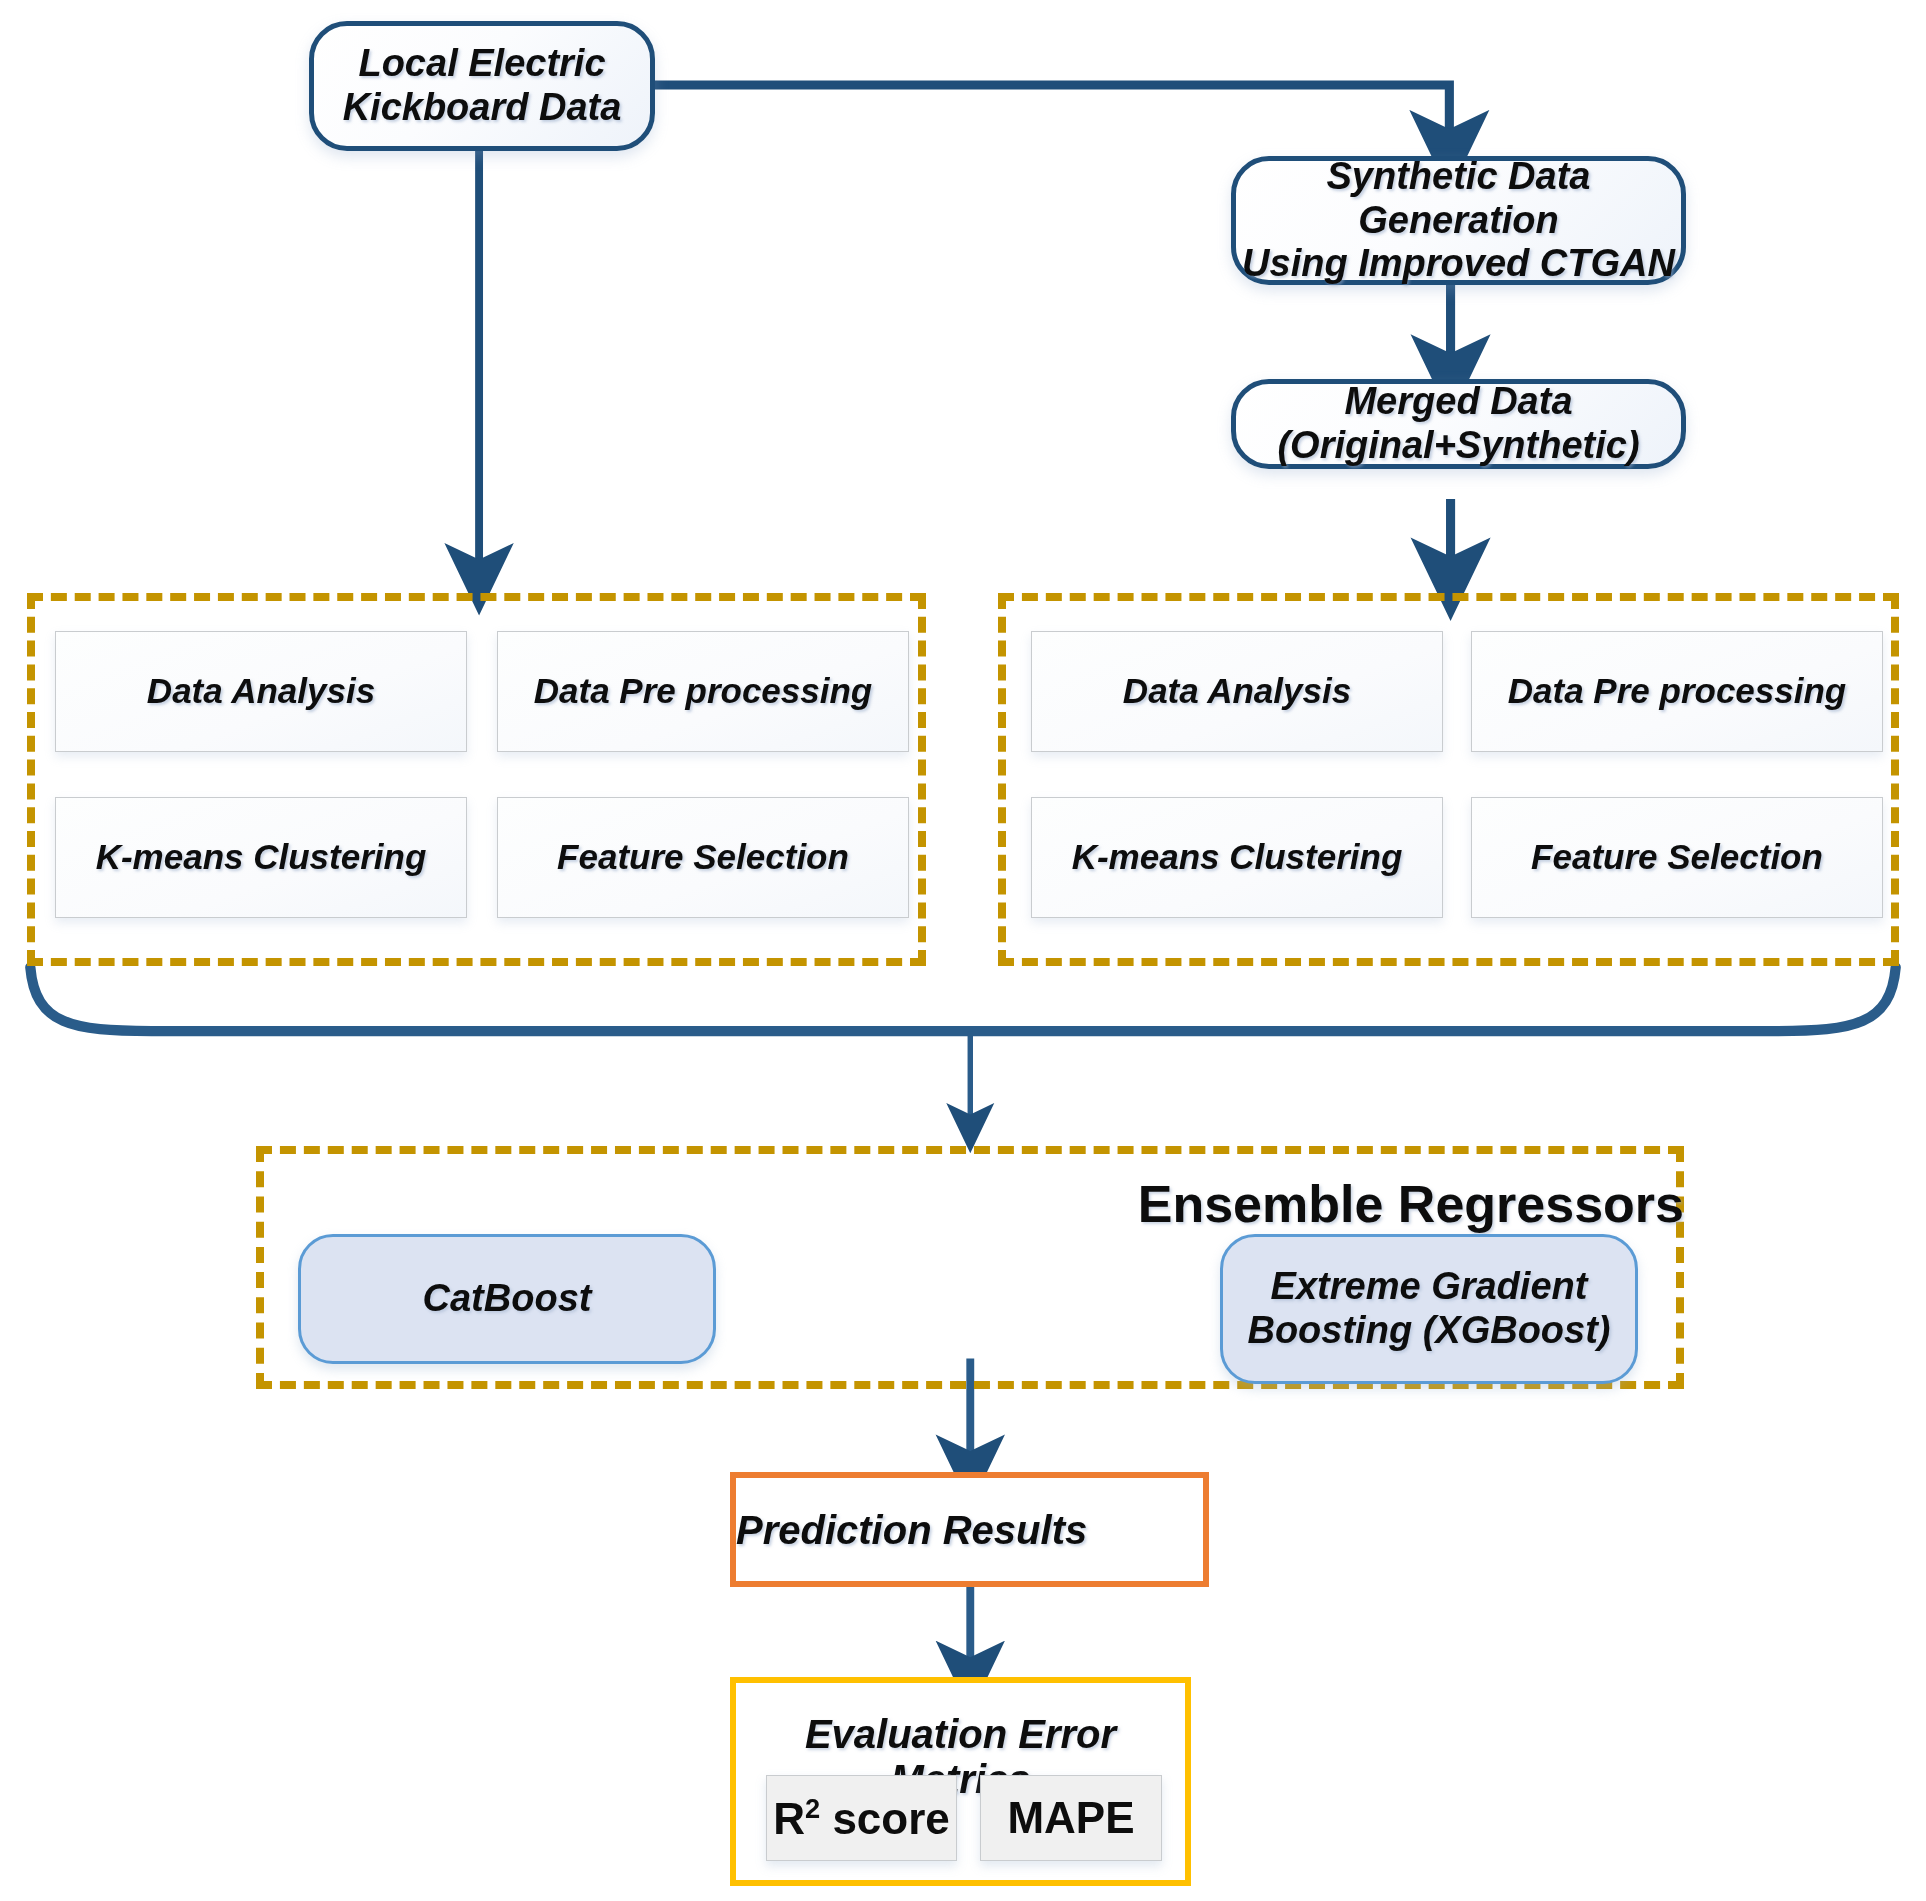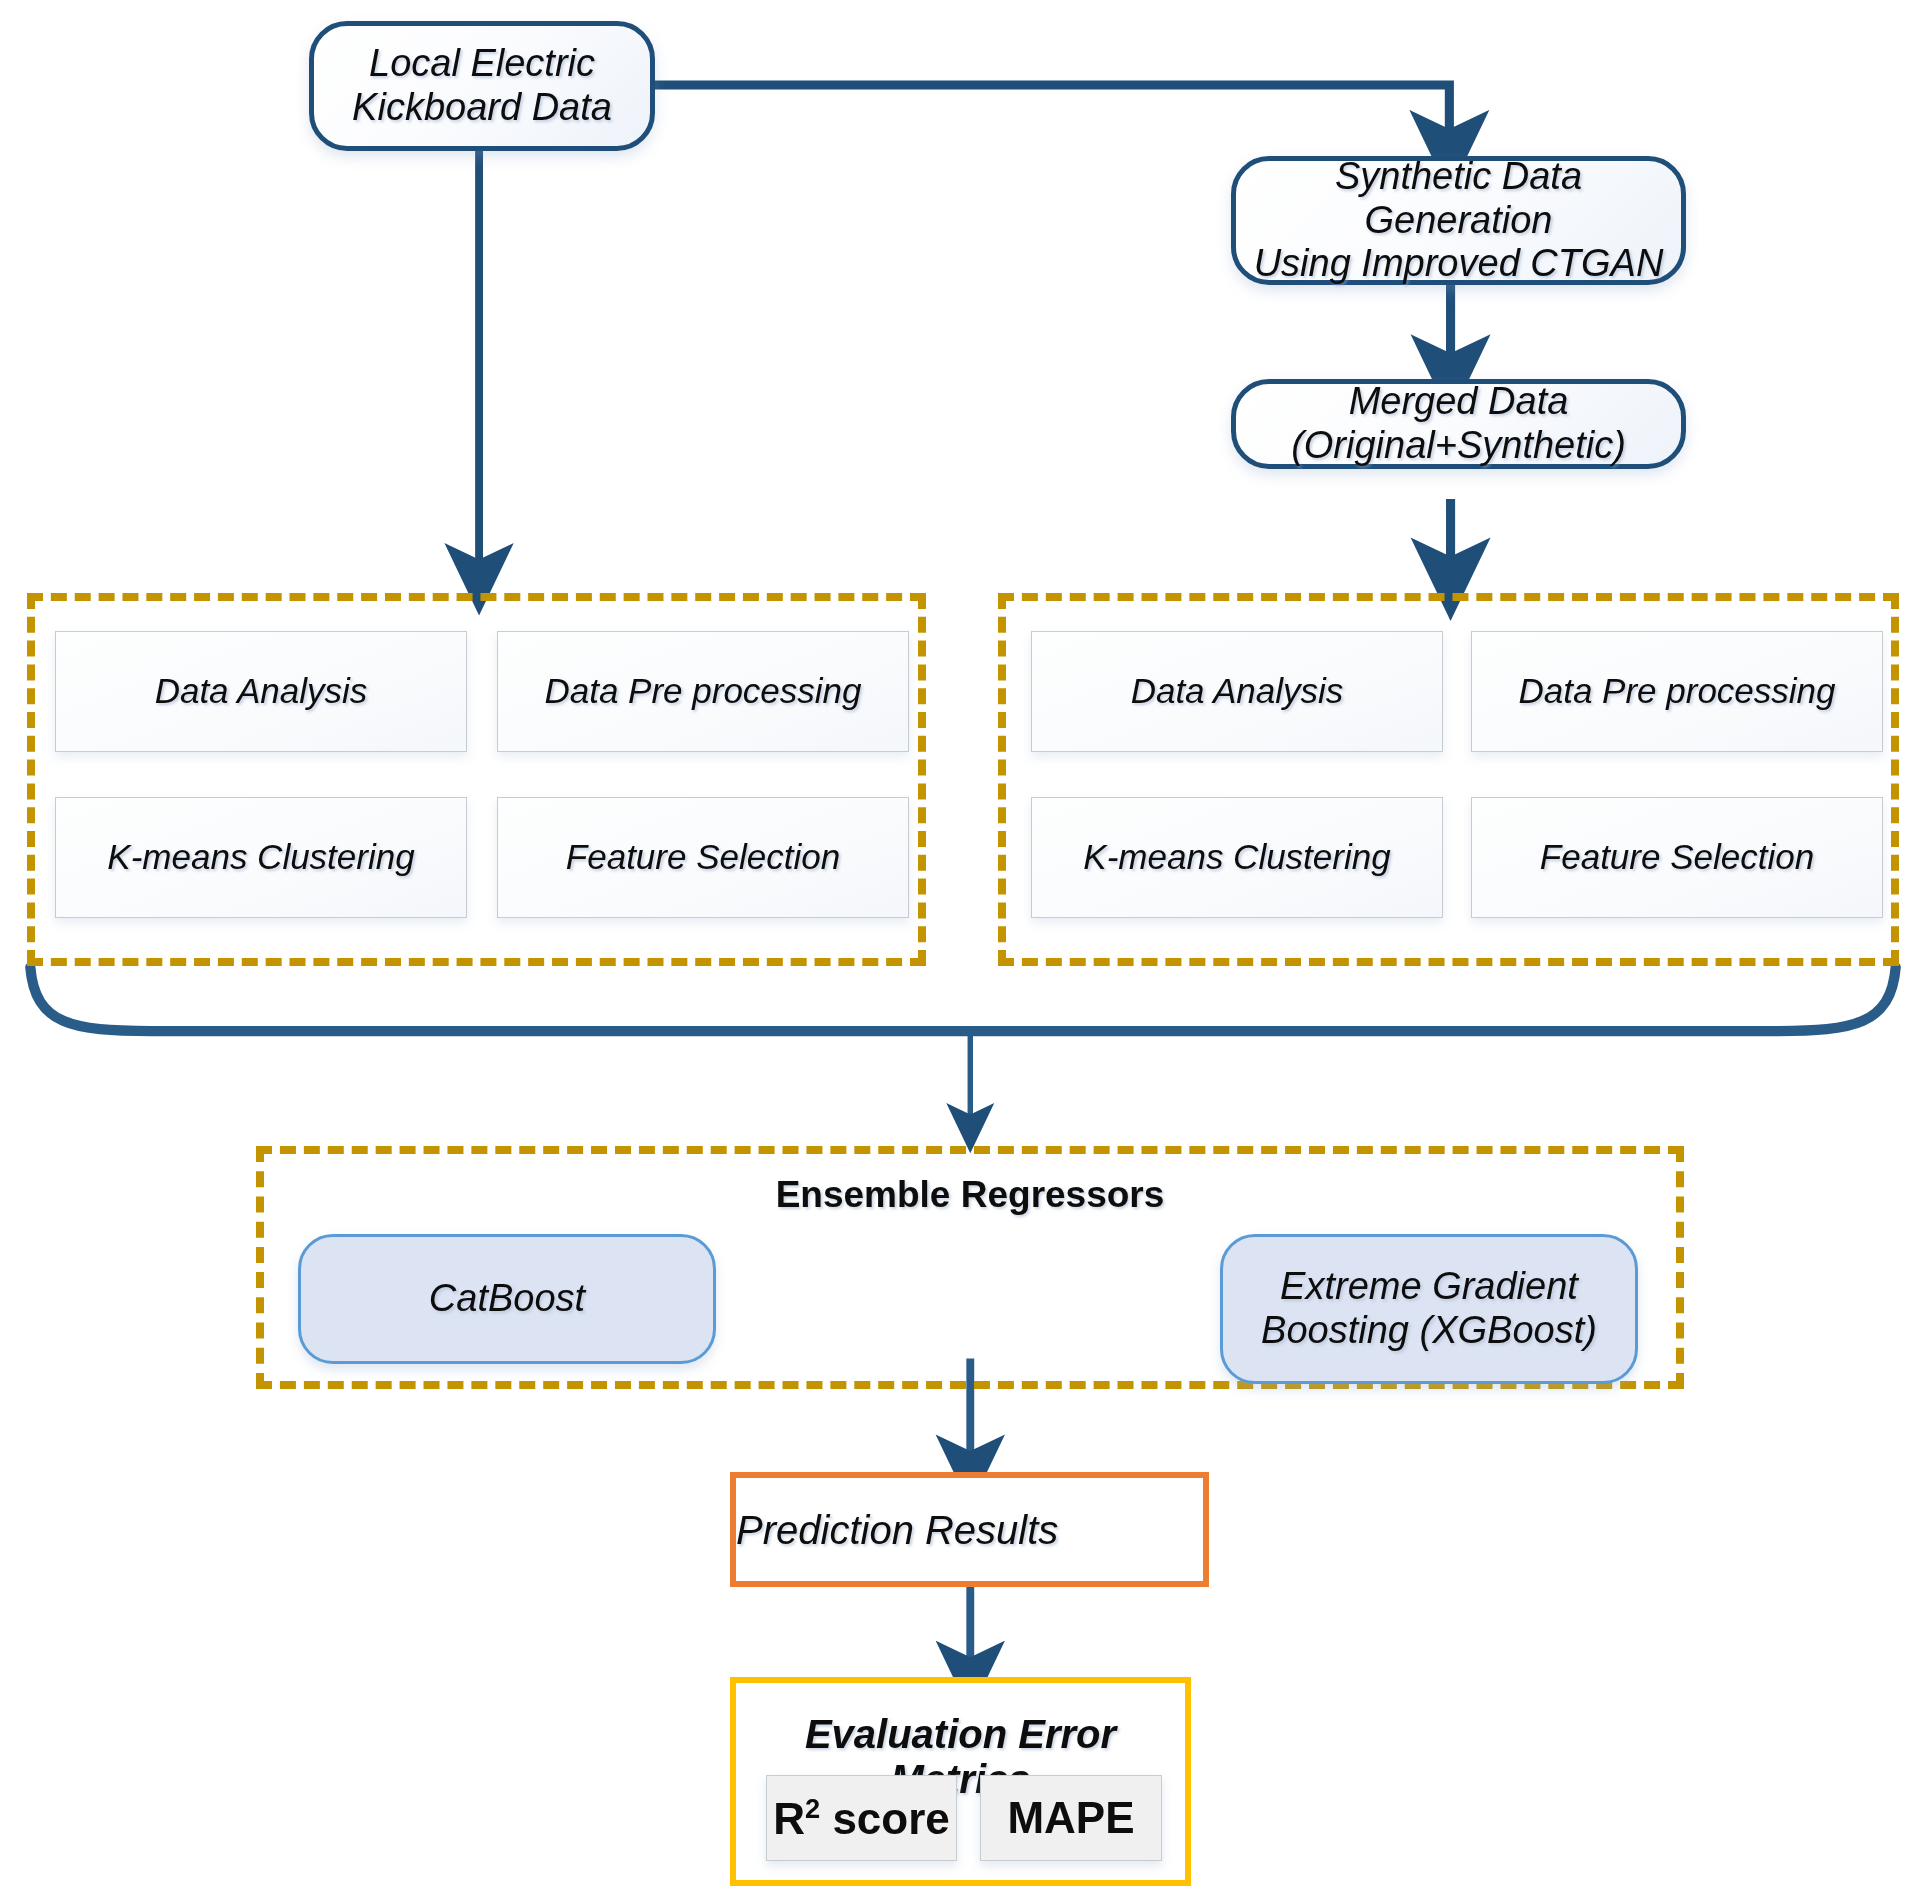--- a/index.html
+++ b/index.html
@@ -23,21 +23,21 @@
     left: 0; top: 0;
     width: 1926px;
     height: 1902px;
     pointer-events: none;
     z-index: 1;
   }
 
   
   .node-text {
     font-style: italic;
-    font-weight: normal;
+    font-weight: bold;
     color: #0d0d0d;
     text-align: center;
     line-height: 1.15;
     white-space: pre-line;
     text-shadow: 1.8px 2.4px 3px rgba(150,170,200,0.55);
   }
 
   
   .round-box {
     position: absolute;
@@ -91,24 +91,24 @@
   }
   .pill-box .node-text {
     font-size: 38px;
     text-shadow: 1.8px 2.4px 3px rgba(150,170,200,0.45);
   }
 
   
   .group-title {
     position: absolute;
     z-index: 3;
-    text-align: center;
+    text-align: right;
     font-weight: bold;
     font-style: normal;
-    font-size: 37px;
+    font-size: 52px;
     color: #0d0d0d;
     text-shadow: 1.8px 2.4px 3px rgba(150,170,200,0.5);
   }
 
   
   .orange-box {
     position: absolute;
     z-index: 3;
     box-sizing: border-box;
     border: 6.7px solid #ED7D31;

